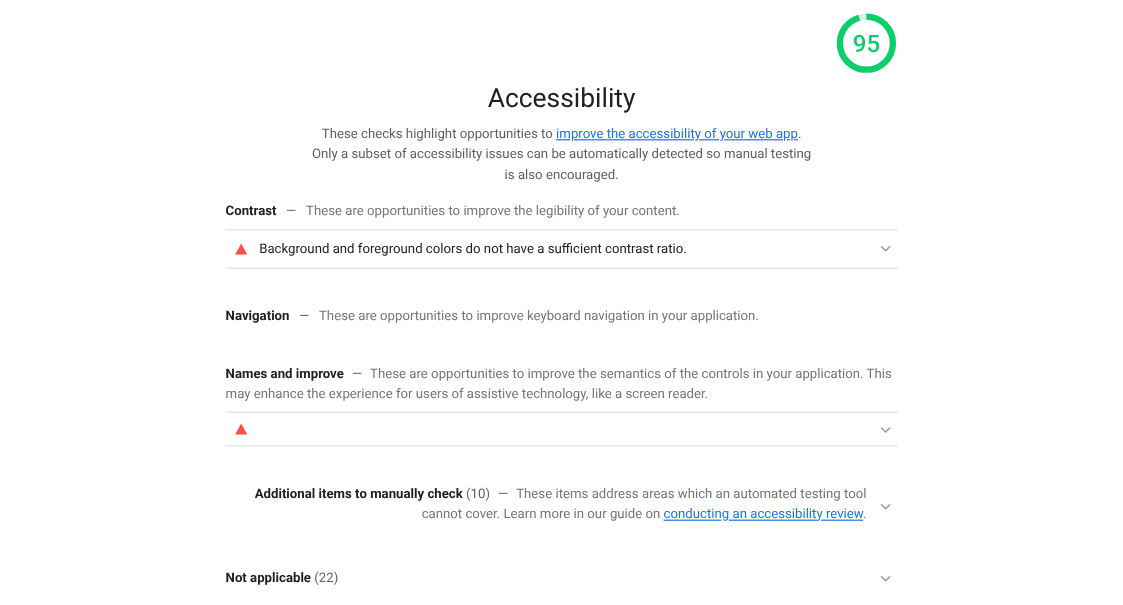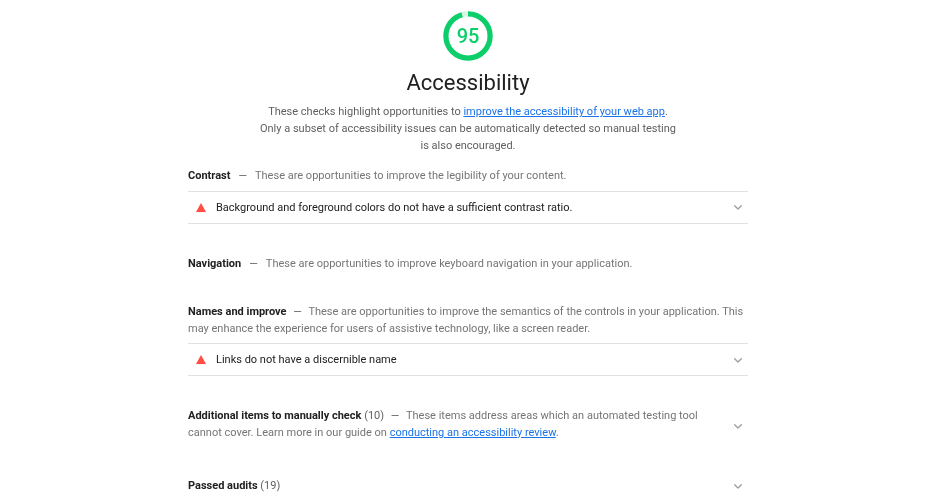--- a/index.html
+++ b/index.html
@@ -2,21 +2,21 @@
 <html><head>
 <meta charset="utf-8">
 <style>
   * { box-sizing: border-box; margin: 0; padding: 0; }
   html, body {
     width: 936px; height: 504px; background: #fff;
     font-family: Roboto, "Helvetica Neue", Arial, sans-serif;
     color: #212121; font-size: 12px;
   }
   .wrap { width: 560px; margin: 0 auto; padding-top: 10px; }
-  .gauge-wrap { display:flex; justify-content:center; }
+  .gauge-wrap { display:flex; justify-content:flex-end; }
   .gauge { position: relative; width: 52px; height: 52px; }
   .gauge svg { transform: rotate(-90deg); }
   .gauge .score {
     position:absolute; inset:0; display:flex; align-items:center; justify-content:center;
     font-size: 20px; font-weight: 500; color:#0cce6b;
   }
   .cat-title { text-align:center; font-size: 22px; font-weight: 400; margin-top: 8px; color:#212121; }
   .cat-desc {
     text-align:center; font-size: 11px; color:#5f5f5f; line-height: 1.55;
     margin: 8px auto 14px auto; max-width: 420px;
@@ -102,52 +102,42 @@
   </div>
 
   <div class="group spaced">
     <div class="group-header block">
       <span class="g-title">Names and improve</span>
       <span class="dash">—</span>
       <span class="g-desc">These are opportunities to improve the semantics of the controls in your application. This may enhance the experience for users of assistive technology, like a screen reader.</span>
     </div>
     <div class="audit row-with-chev">
       <span class="tri"></span>
-      <span>Links do not have a discernible name</span>
       <span class="chev">
         <svg viewBox="0 0 24 24">
             <path d="M7 10l5 5 5-5" fill="none" stroke="#9e9e9e" stroke-width="2" stroke-linecap="round" stroke-linejoin="round"></path>
           </svg>
       </span>
     </div>
   </div>
 
   <div class="group spaced row-with-chev" style="cursor:pointer;">
-    <div class="group-header block" style="padding-right:26px;">
+    <div class="group-header block" style="padding-right:26px;text-align:right;">
       <span class="g-title">Additional items to manually check</span>
       <span class="count">(10)</span>
       <span class="dash">—</span>
       <span class="g-desc">These items address areas which an automated testing tool cannot cover. Learn more in our guide on </span><a class="link">conducting an accessibility review</a><span class="g-desc">.</span>
     </div>
     <span class="chev" style="top:10px; transform:none;">
       <svg viewBox="0 0 24 24">
           <path d="M7 10l5 5 5-5" fill="none" stroke="#9e9e9e" stroke-width="2" stroke-linecap="round" stroke-linejoin="round"></path>
         </svg>
     </span>
   </div>
 
-  <div class="simple-row row-with-chev spaced">
-    <span class="g-title">Passed audits</span>
-    <span class="count">(19)</span>
-    <span class="chev">
-      <svg viewBox="0 0 24 24">
-          <path d="M7 10l5 5 5-5" fill="none" stroke="#9e9e9e" stroke-width="2" stroke-linecap="round" stroke-linejoin="round"></path>
-        </svg>
-    </span>
-  </div>
 
   <div class="simple-row row-with-chev spaced">
     <span class="g-title">Not applicable</span>
     <span class="count">(22)</span>
     <span class="chev">
       <svg viewBox="0 0 24 24">
           <path d="M7 10l5 5 5-5" fill="none" stroke="#9e9e9e" stroke-width="2" stroke-linecap="round" stroke-linejoin="round"></path>
         </svg>
     </span>
   </div>

